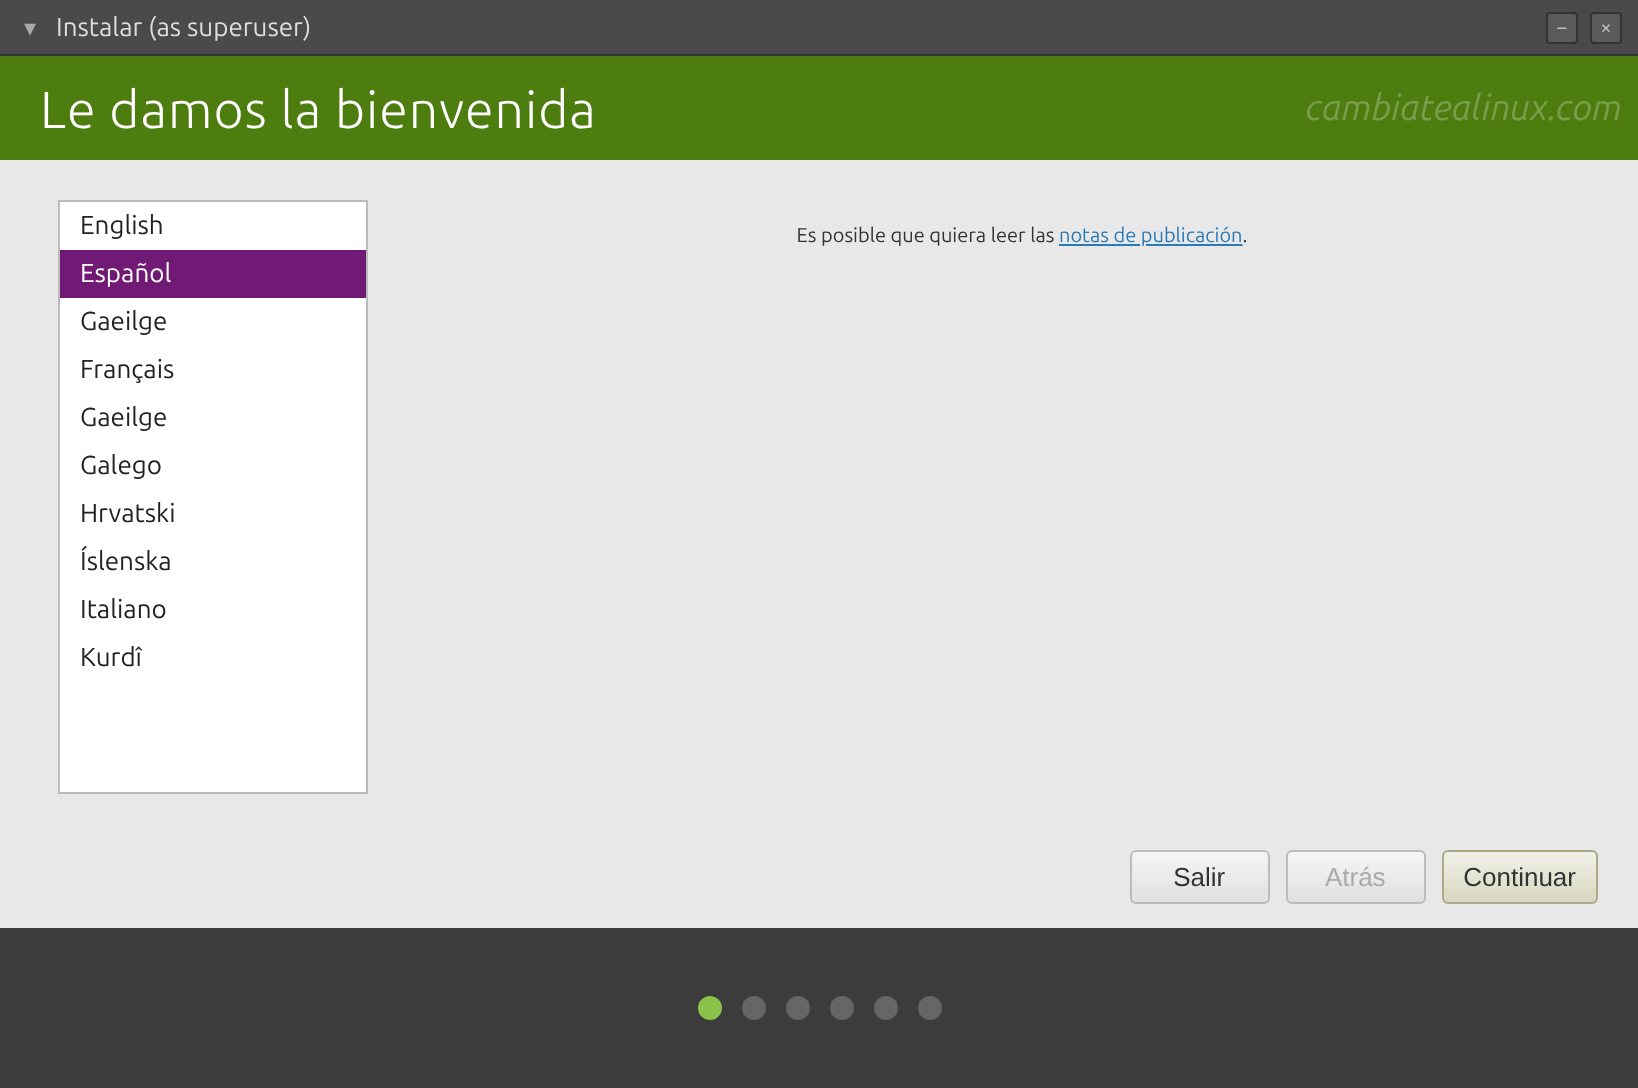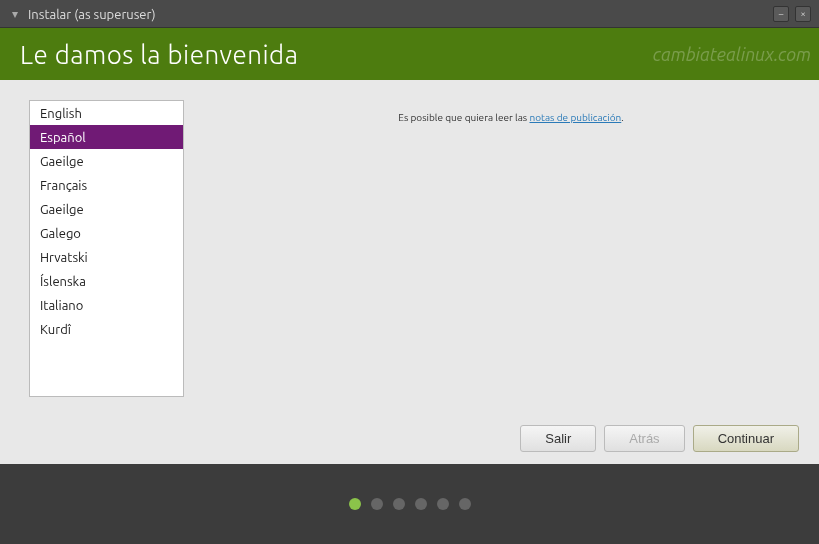--- a/index.html
+++ b/index.html
@@ -138,21 +138,21 @@
 
     
     .buttons-row {
       display: flex;
       justify-content: flex-end;
       align-items: center;
       padding: 8px 20px 12px 20px;
       gap: 8px;
     }
     .btn {
-      padding: 5px 24px;
+      padding: 5px 10px;
       border: 1px solid #bbb;
       background: linear-gradient(to bottom, #f5f5f5, #e0e0e0);
       border-radius: 3px;
       font-size: 13px;
       color: #333;
       cursor: pointer;
       min-width: 70px;
       text-align: center;
     }
     .btn.disabled {

